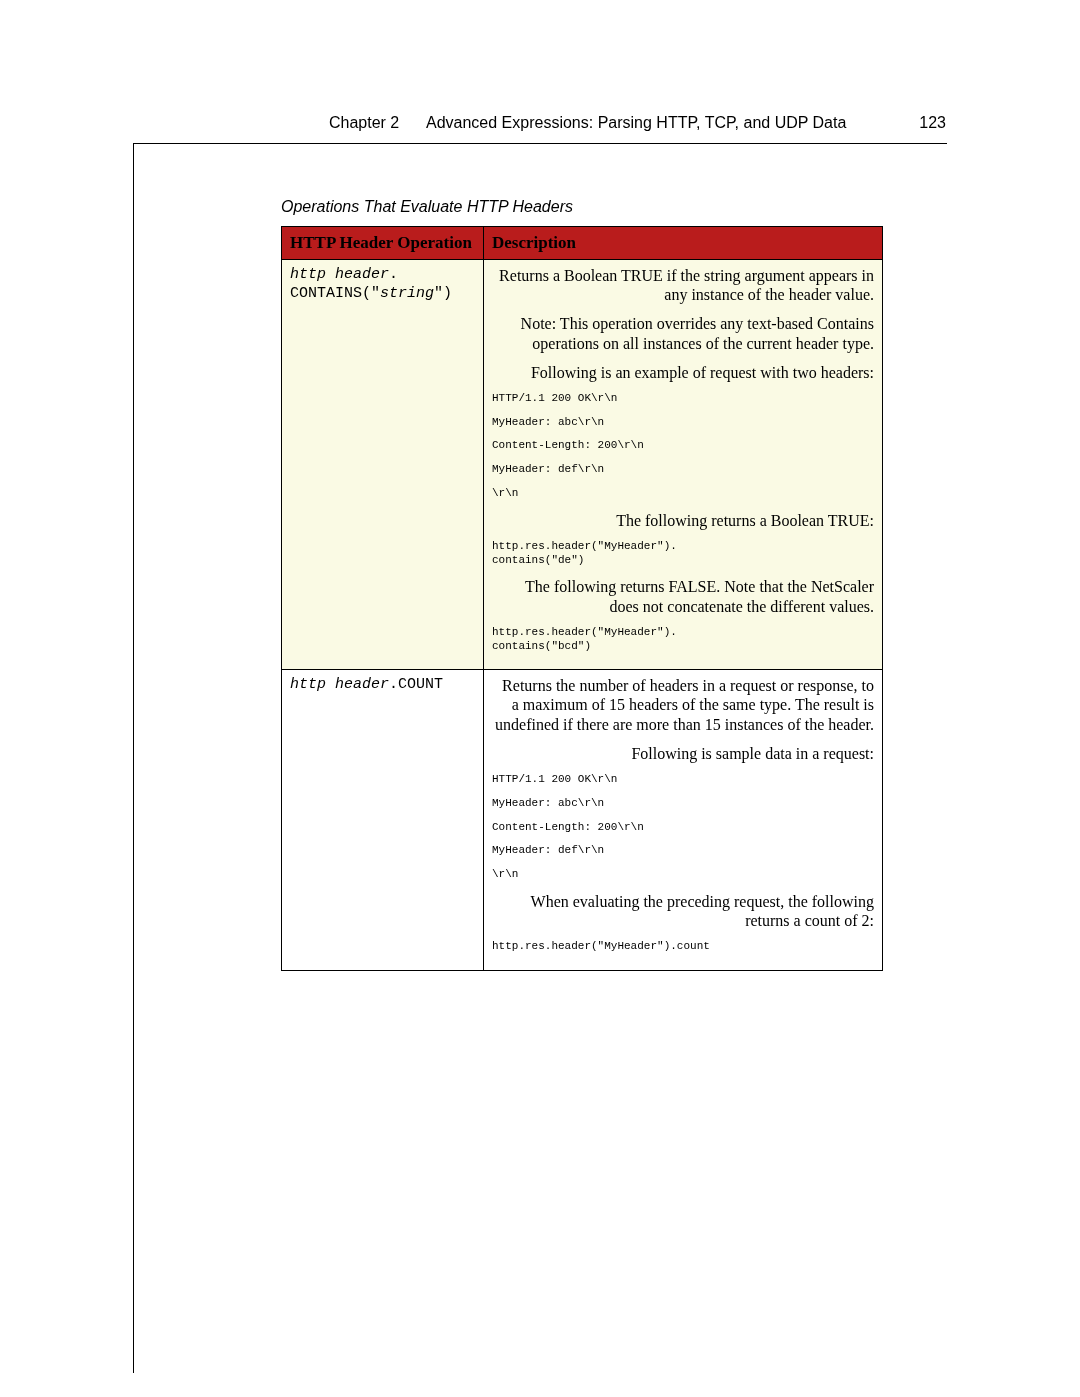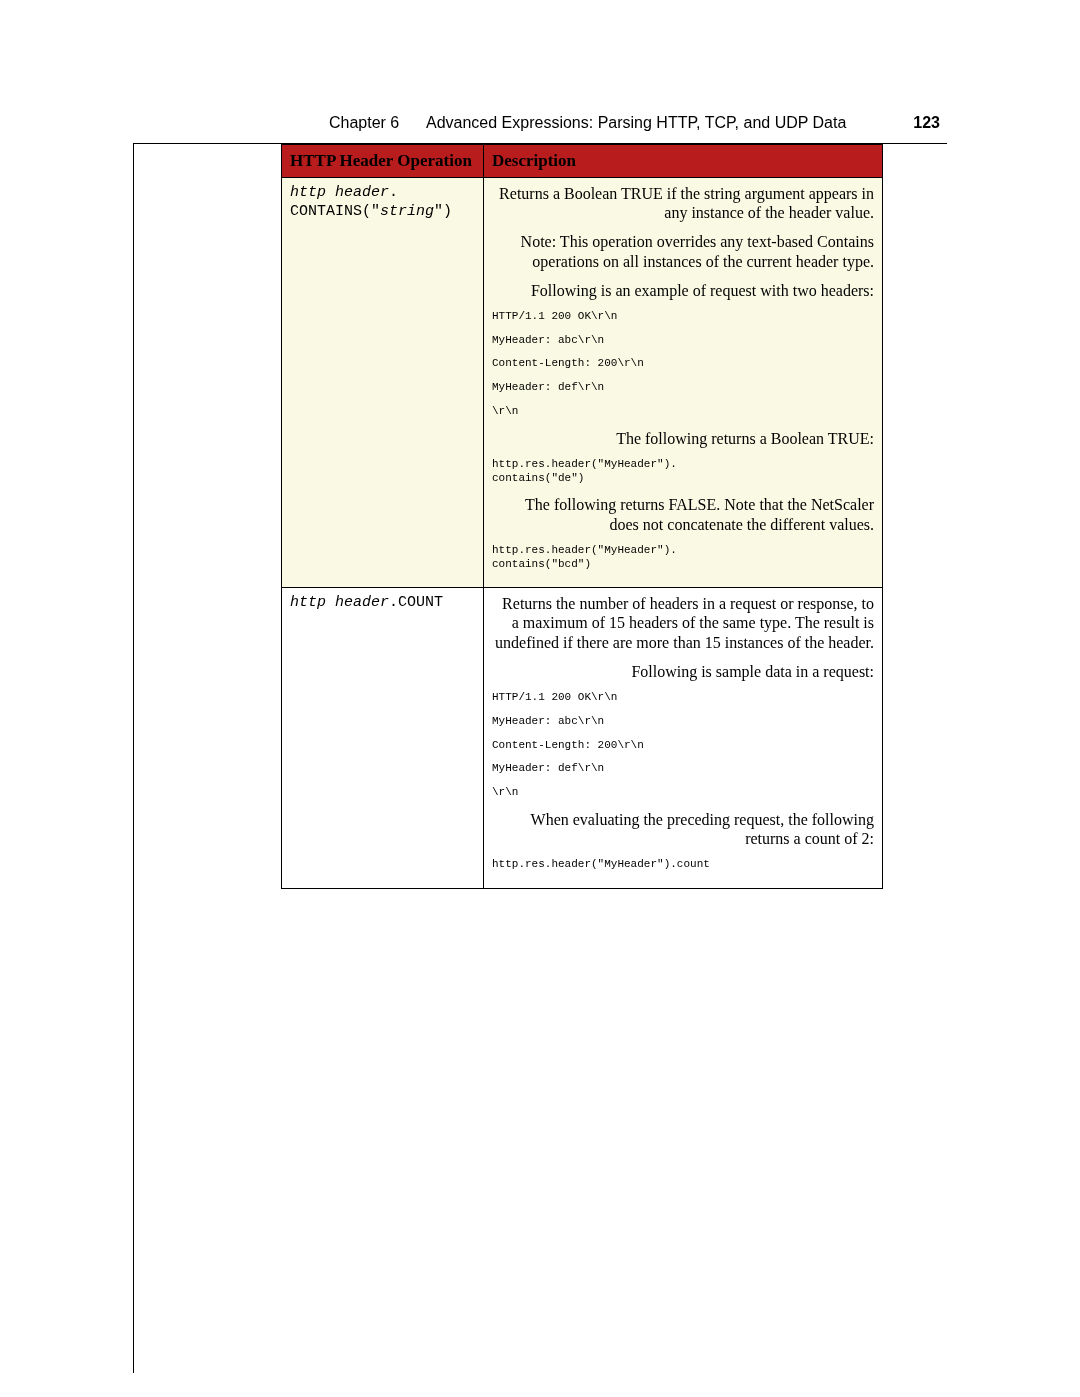--- a/index.html
+++ b/index.html
@@ -37,22 +37,21 @@
   .running-head .chapter {
     position: absolute;
     left: 195px;
   }
   .running-head .title {
     position: absolute;
     left: 292px;
   }
   .running-head .pagenum {
     position: absolute;
-    right: 7px;
-    font-weight: bold;
+    right: 1px;
   }
   .table-caption {
     font-family: Arial, Helvetica, sans-serif;
     font-style: italic;
     font-size: 16px;
     margin: 54px 0 10px 147px;
   }
   table {
     border-collapse: collapse;
     margin-left: 147px;
@@ -95,25 +94,26 @@
   }
   tr.highlight td { background: #fafae4; }
 </style>
 </head>
 <body>
 
 <div class="page">
   <div class="content-frame">
 
     <div class="running-head">
-      <span class="chapter">Chapter 6</span>
+      <span class="chapter">Chapter 2</span>
       <span class="title">Advanced Expressions: Parsing HTTP, TCP, and UDP Data</span>
       <span class="pagenum">123</span>
     </div>
 
+    <div class="table-caption">Operations That Evaluate HTTP Headers</div>
 
     <table>
       <thead>
         <tr>
           <th class="col1">HTTP Header Operation</th>
           <th class="col2">Description</th>
         </tr>
       </thead>
       <tbody>
         <tr class="highlight">

